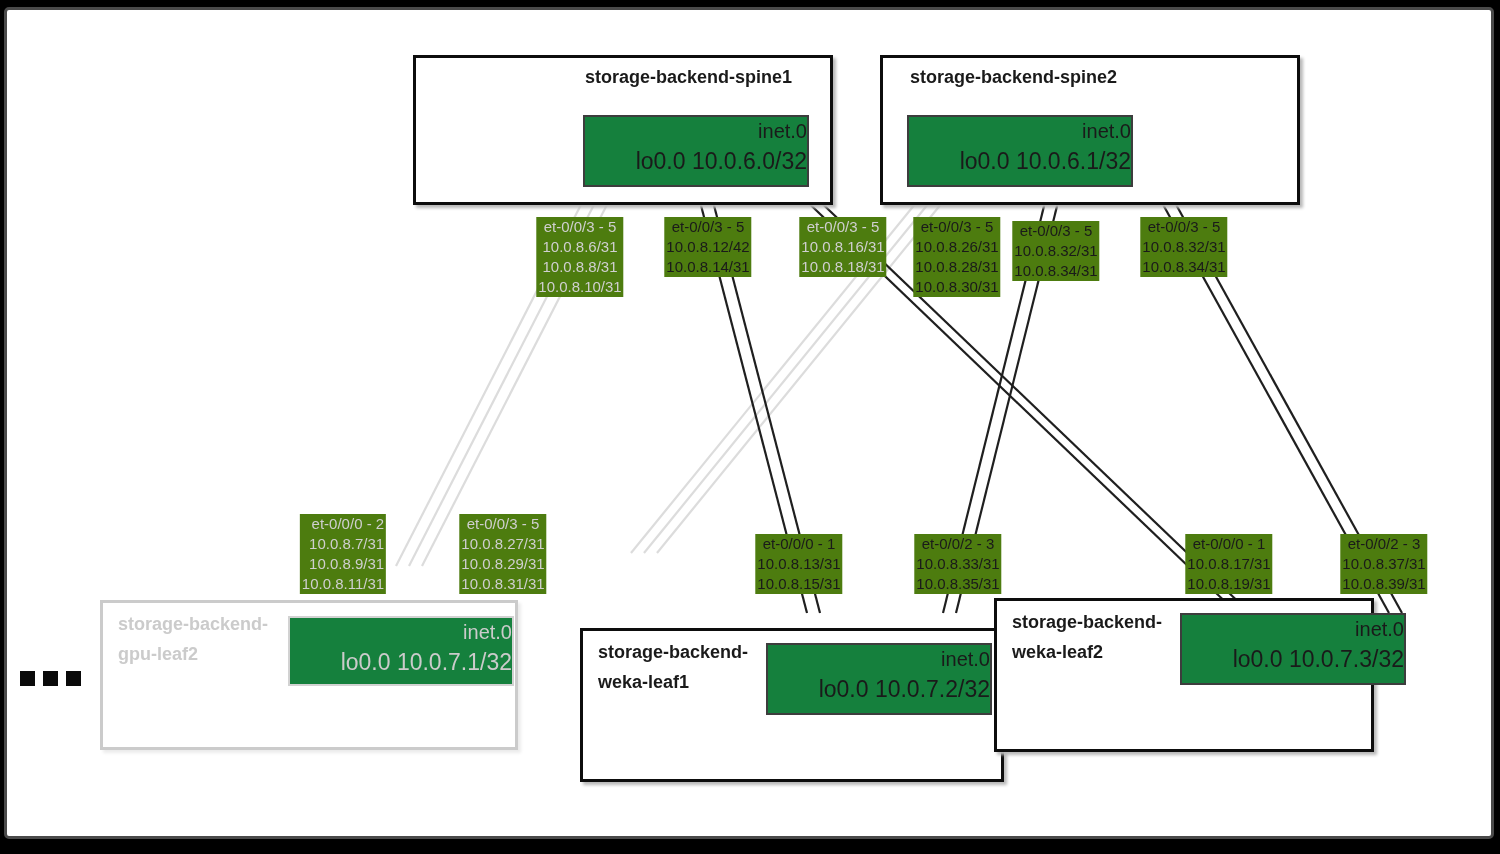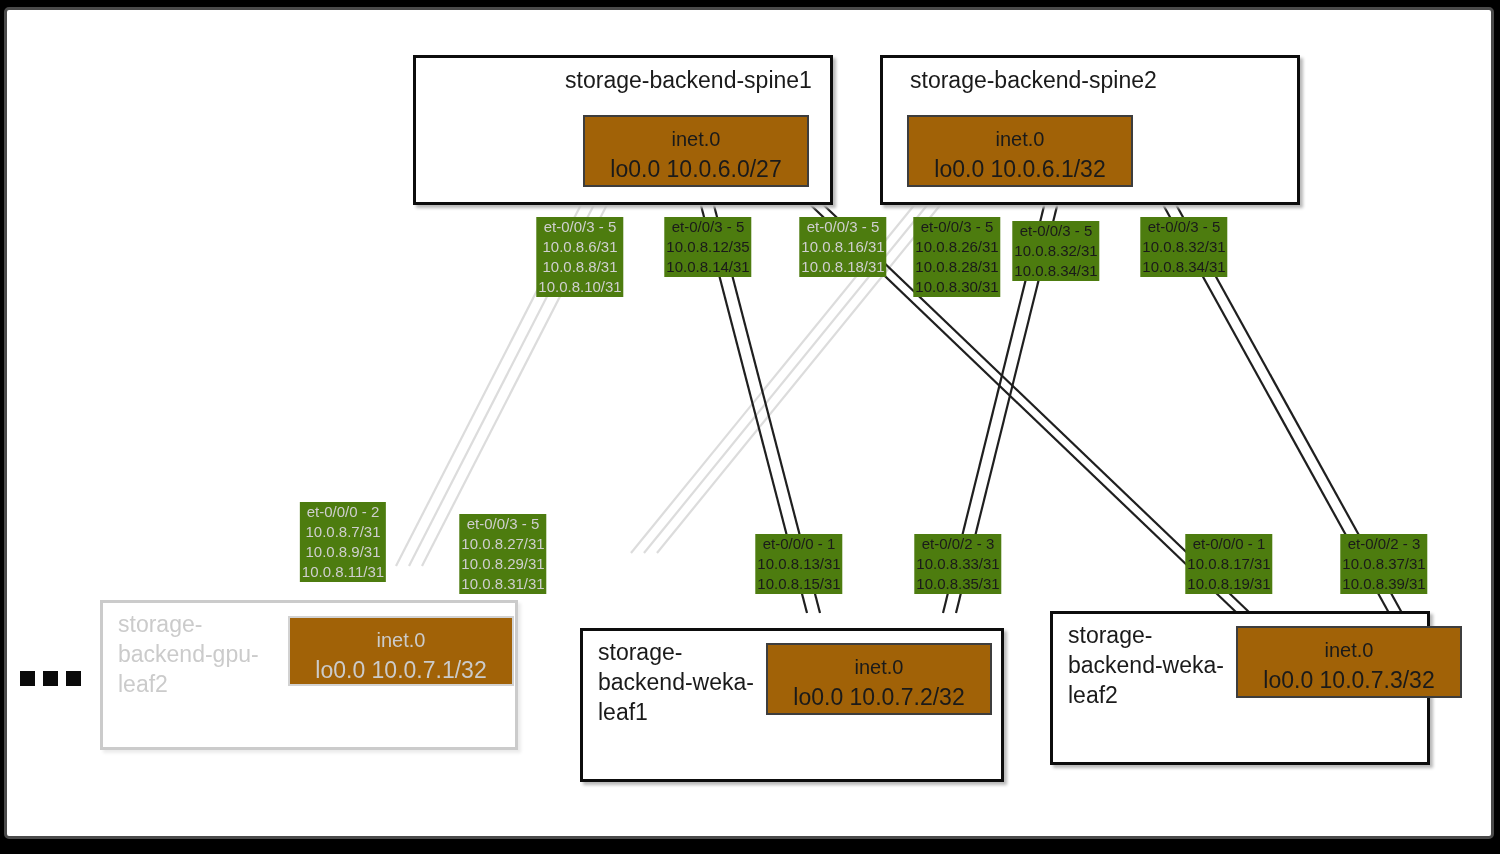--- a/index.html
+++ b/index.html
@@ -4,25 +4,25 @@
 <style>
   html,body{margin:0;padding:0;background:#000;}
   body{width:1500px;height:854px;position:relative;overflow:hidden;
        font-family:"Liberation Sans", sans-serif;}
   .panel{position:absolute;left:4px;top:7px;width:1484px;height:826px;
          background:#fff;border:3px solid #4a4a4a;border-radius:5px;}
   #wires{position:absolute;left:0;top:0;width:1500px;height:854px;pointer-events:none;}
   .node{position:absolute;background:#fff;box-sizing:border-box;}
   .node.dark{border:3px solid #0d0d0d;box-shadow:3px 3px 3px #b9b9b9;}
   .node.faded{border:3px solid #cbcbcb;box-shadow:3px 3px 3px #ececec;}
-  .node-title{position:absolute;font-weight:normal;font-size:23px;color:#1a1a1a;}
+  .node-title{position:absolute;font-weight:bold;font-size:18px;color:#1a1a1a;}
   .node.faded .node-title{color:#cbcbcb;}
   .leaf-title{width:160px;line-height:30px;left:15px;top:6px;word-break:normal;}
-  .inner{position:absolute;box-sizing:border-box;background:#a16207;border:2px solid #3d3d3d;
-         text-align:center;padding-top:8px;color:#1a1a1a;}
+  .inner{position:absolute;box-sizing:border-box;background:#15803d;border:2px solid #3d3d3d;
+         text-align:right;padding-top:0;color:#1a1a1a;}
   .node.faded .inner{border:2px solid #d2d2d2;color:#cbcbcb;}
   .inner .t1{font-size:20px;line-height:28px;}
   .inner .t2{font-size:23px;line-height:32px;}
   .iflabel{position:absolute;transform:translateX(-50%);background:#4d7c0f;
            font-size:15px;line-height:20px;text-align:center;white-space:nowrap;
            color:#1a1a1a;padding:0 2px;}
   .iflabel.faded{color:#cfcfcf;}
   .sq{position:absolute;width:15px;height:15px;background:#0a0a0a;top:671px;}
 </style>
 </head>
@@ -44,21 +44,21 @@
     <line x1="1048" y1="190" x2="943" y2="613" stroke="#1f1f1f" stroke-width="2.2"></line>
     <line x1="1061" y1="190" x2="956" y2="613" stroke="#1f1f1f" stroke-width="2.2"></line>
     <line x1="1155" y1="190" x2="1389" y2="613" stroke="#1f1f1f" stroke-width="2.2"></line>
     <line x1="1168" y1="190" x2="1402" y2="613" stroke="#1f1f1f" stroke-width="2.2"></line>
   </svg>
 
 <div class="node dark" style="left:413px;top:55px;width:420px;height:150px;">
   <div class="node-title" style="left:130px;top:9px;width:285px;text-align:center;">storage-backend-spine1</div>
   <div class="inner" style="left:167px;top:57px;width:226px;height:72px;">
     <div class="t1">inet.0</div>
-    <div class="t2">lo0.0 10.0.6.0/27</div>
+    <div class="t2">lo0.0 10.0.6.0/32</div>
   </div>
 </div>
 
 <div class="node dark" style="left:880px;top:55px;width:420px;height:150px;">
   <div class="node-title" style="left:27px;top:9px;">storage-backend-spine2</div>
   <div class="inner" style="left:24px;top:57px;width:226px;height:72px;">
     <div class="t1">inet.0</div>
     <div class="t2">lo0.0 10.0.6.1/32</div>
   </div>
 </div>
@@ -72,37 +72,37 @@
 </div>
 
 <div class="node dark" style="left:580px;top:628px;width:424px;height:154px;">
   <div class="node-title leaf-title">storage-backend-weka-leaf1</div>
   <div class="inner" style="left:183px;top:12px;width:226px;height:72px;">
     <div class="t1">inet.0</div>
     <div class="t2">lo0.0 10.0.7.2/32</div>
   </div>
 </div>
 
-<div class="node dark" style="left:1050px;top:598px;width:380px;height:154px;margin-top:13px;">
+<div class="node dark" style="left:994px;top:598px;width:380px;height:154px;">
   <div class="node-title leaf-title">storage-backend-weka-leaf2</div>
   <div class="inner" style="left:183px;top:12px;width:226px;height:72px;">
     <div class="t1">inet.0</div>
     <div class="t2">lo0.0 10.0.7.3/32</div>
   </div>
 </div>
 
 <div class="iflabel faded" style="left:580px;top:217px;">
   <div>et-0/0/3 - 5</div>
     <div>10.0.8.6/31</div>
   <div>10.0.8.8/31</div>
     <div>10.0.8.10/31</div>
 </div>
 <div class="iflabel" style="left:708px;top:217px;">
   <div>et-0/0/3 - 5</div>
-    <div>10.0.8.12/35</div>
+    <div>10.0.8.12/42</div>
   <div>10.0.8.14/31</div>
 </div>
 <div class="iflabel faded" style="left:843px;top:217px;">
   <div>et-0/0/3 - 5</div>
     <div>10.0.8.16/31</div>
   <div>10.0.8.18/31</div>
 </div>
 <div class="iflabel" style="left:957px;top:217px;">
   <div>et-0/0/3 - 5</div>
     <div>10.0.8.26/31</div>
@@ -112,21 +112,21 @@
 <div class="iflabel" style="left:1056px;top:221px;">
   <div>et-0/0/3 - 5</div>
     <div>10.0.8.32/31</div>
   <div>10.0.8.34/31</div>
 </div>
 <div class="iflabel" style="left:1184px;top:217px;">
   <div>et-0/0/3 - 5</div>
     <div>10.0.8.32/31</div>
   <div>10.0.8.34/31</div>
 </div>
-<div class="iflabel faded" style="left:343px;top:502px;">
+<div class="iflabel faded" style="left:343px;top:514px;text-align:right;">
   <div>et-0/0/0 - 2</div>
     <div>10.0.8.7/31</div>
   <div>10.0.8.9/31</div>
     <div>10.0.8.11/31</div>
 </div>
 <div class="iflabel faded" style="left:503px;top:514px;">
   <div>et-0/0/3 - 5</div>
     <div>10.0.8.27/31</div>
   <div>10.0.8.29/31</div>
     <div>10.0.8.31/31</div>

